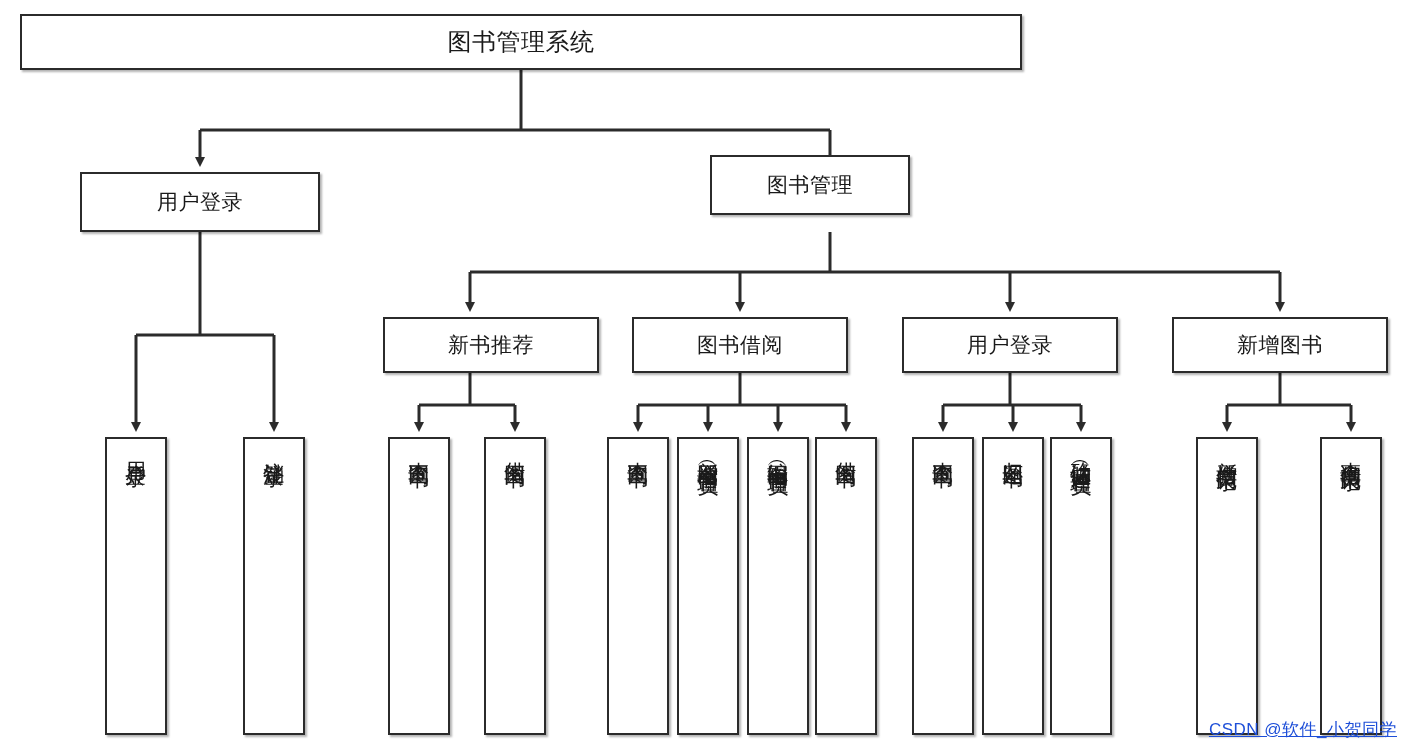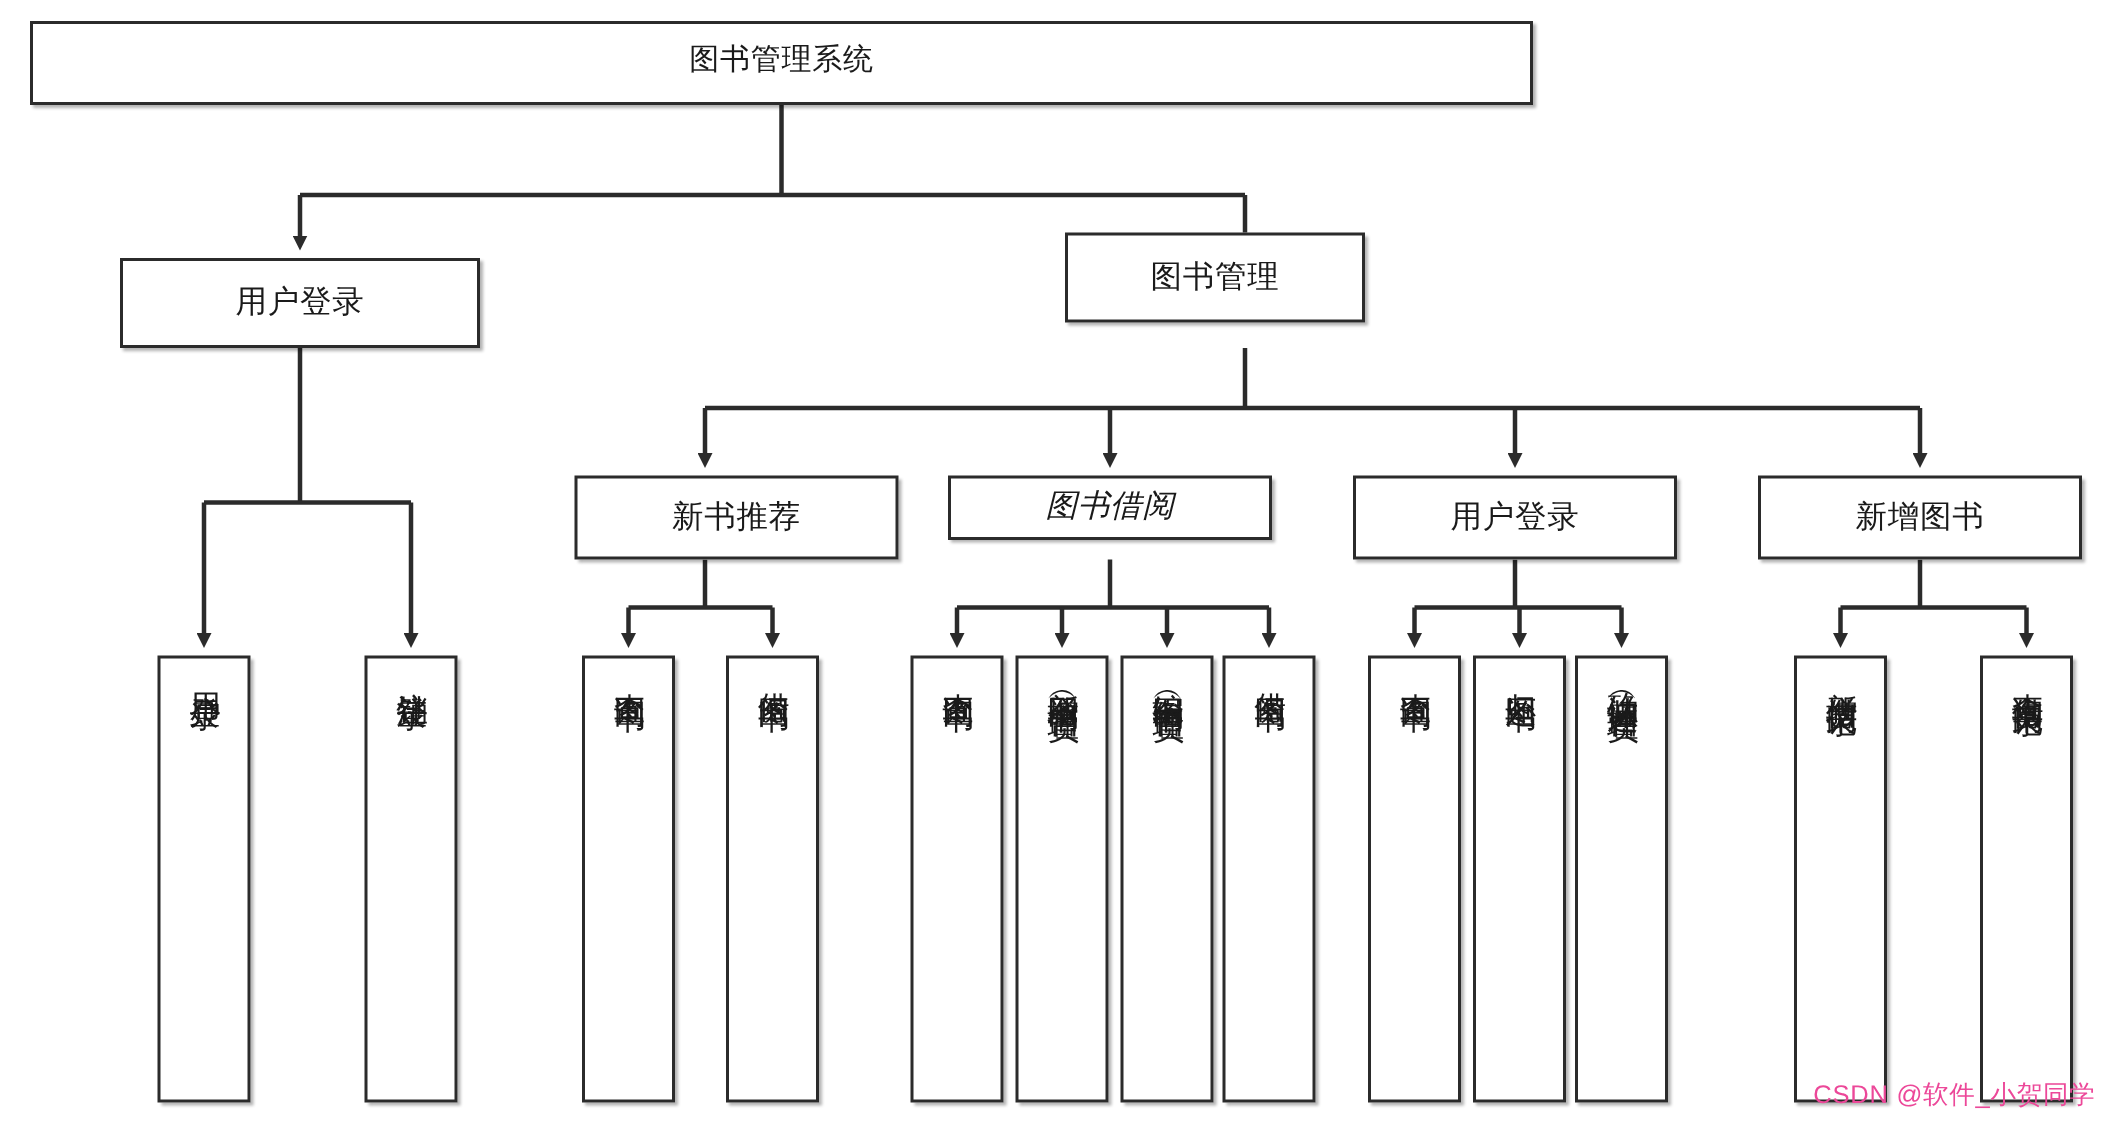--- a/index.html
+++ b/index.html
@@ -33,22 +33,21 @@
     text-align: center;
     line-height: 1.08;
     letter-spacing: 0.5px;
   }
   
   .node.h .node-label {
     writing-mode: horizontal-tb;
     font-size: 21px;
   }
   .node.title .node-label {
-    font-size: 20px;
-    font-family: Liberation Mono, monospace;
+    font-size: 24px;
   }
   
   .node.v {
     align-items: flex-start;
     justify-content: center;
     padding-top: 6px;
   }
   .node.v .node-label {
     writing-mode: vertical-rl;
     text-orientation: upright;
@@ -63,23 +62,24 @@
     top: 0;
     width: 1405px;
     height: 747px;
     pointer-events: none;
   }
   .watermark {
     position: absolute;
     right: 8px;
     bottom: 6px;
     font-size: 17px;
-    color: #ec4899;
+    color: #1d4ed8;
     letter-spacing: 0.5px;
     white-space: nowrap;
+    text-decoration: underline;
   }
 </style>
 </head>
 <body>
 
 <div id="canvas">
 
   <svg id="edges" viewBox="0 0 1405 747" xmlns="http://www.w3.org/2000/svg">
     <defs>
       <marker id="arrow" markerWidth="10" markerHeight="10" refX="1" refY="5" orient="auto" markerUnits="userSpaceOnUse">
@@ -140,21 +140,21 @@
       </div>
       <div class="node h" style="left: 710px; top: 155px; width: 200px; height: 60px;">
         <span class="node-label">图书管理</span>
       </div>
     </div>
 
   <div id="level3-layer">
       <div class="node h" style="left: 383px; top: 317px; width: 216px; height: 56px;">
         <span class="node-label">新书推荐</span>
       </div>
-      <div class="node h" style="left: 632px; top: 317px; width: 216px; height: 43px; font-style: italic;">
+      <div class="node h" style="left: 632px; top: 317px; width: 216px; height: 56px;">
         <span class="node-label">图书借阅</span>
       </div>
       <div class="node h" style="left: 902px; top: 317px; width: 216px; height: 56px;">
         <span class="node-label">用户登录</span>
       </div>
       <div class="node h" style="left: 1172px; top: 317px; width: 216px; height: 56px;">
         <span class="node-label">新增图书</span>
       </div>
     </div>
 

